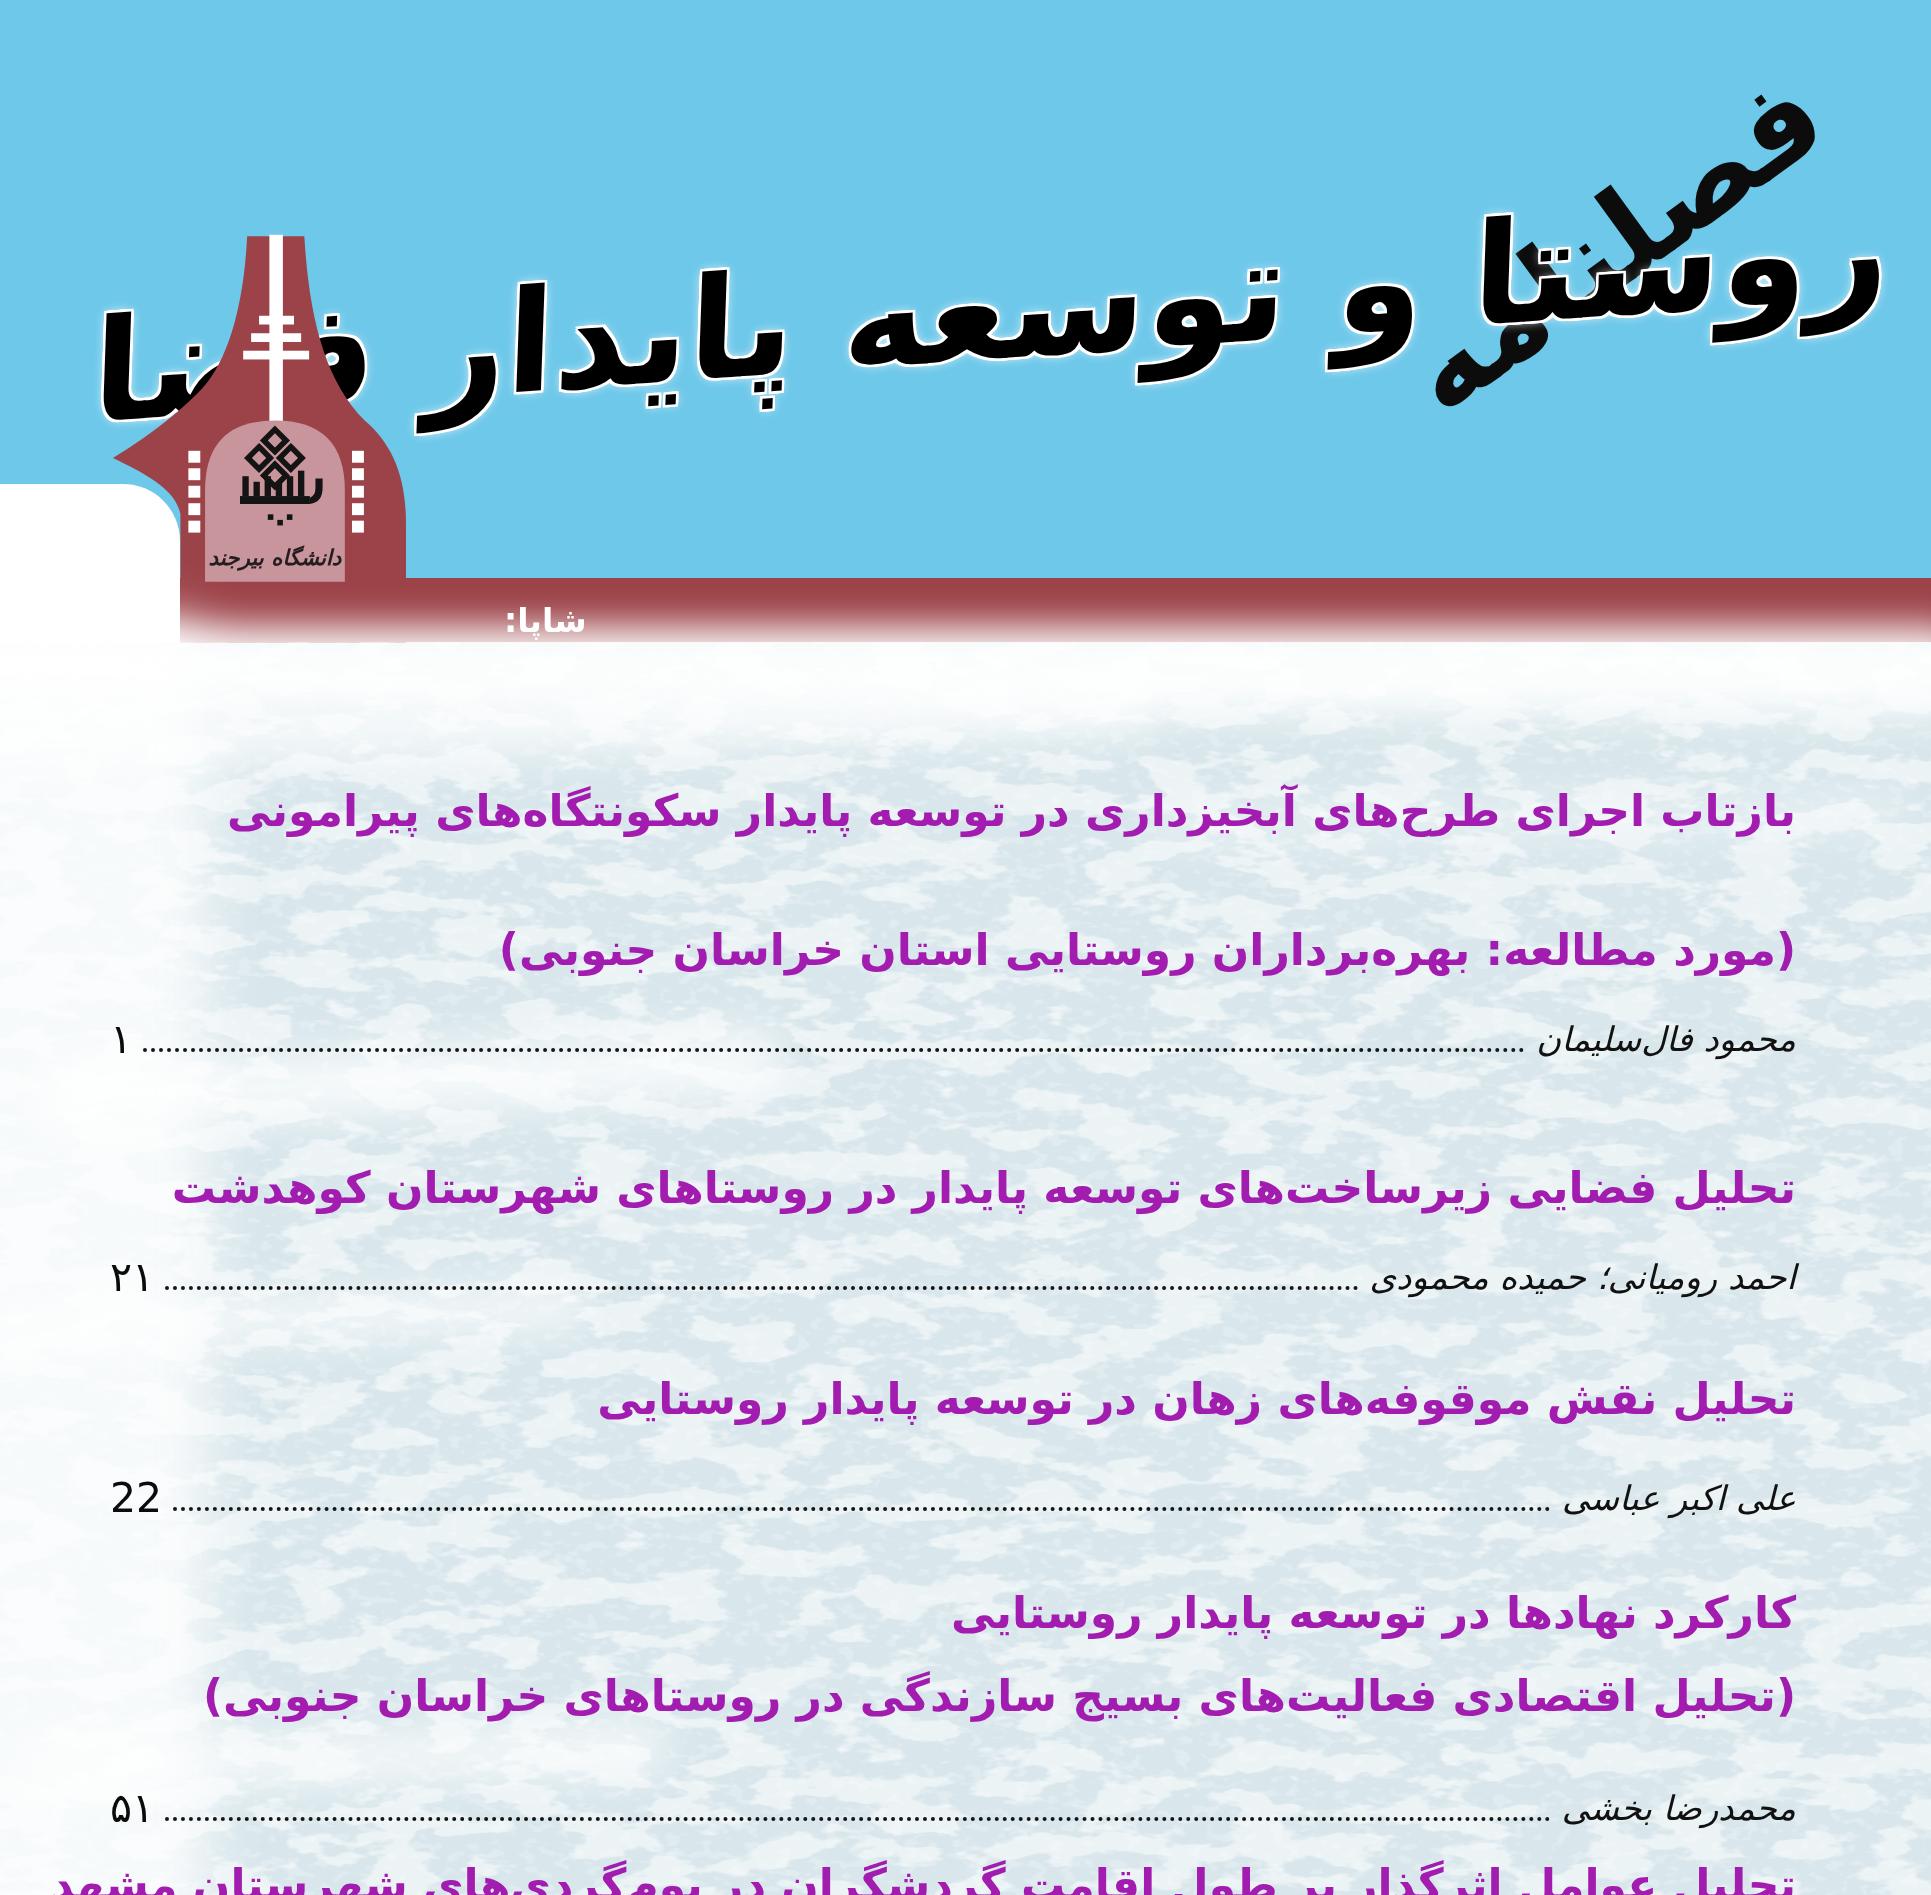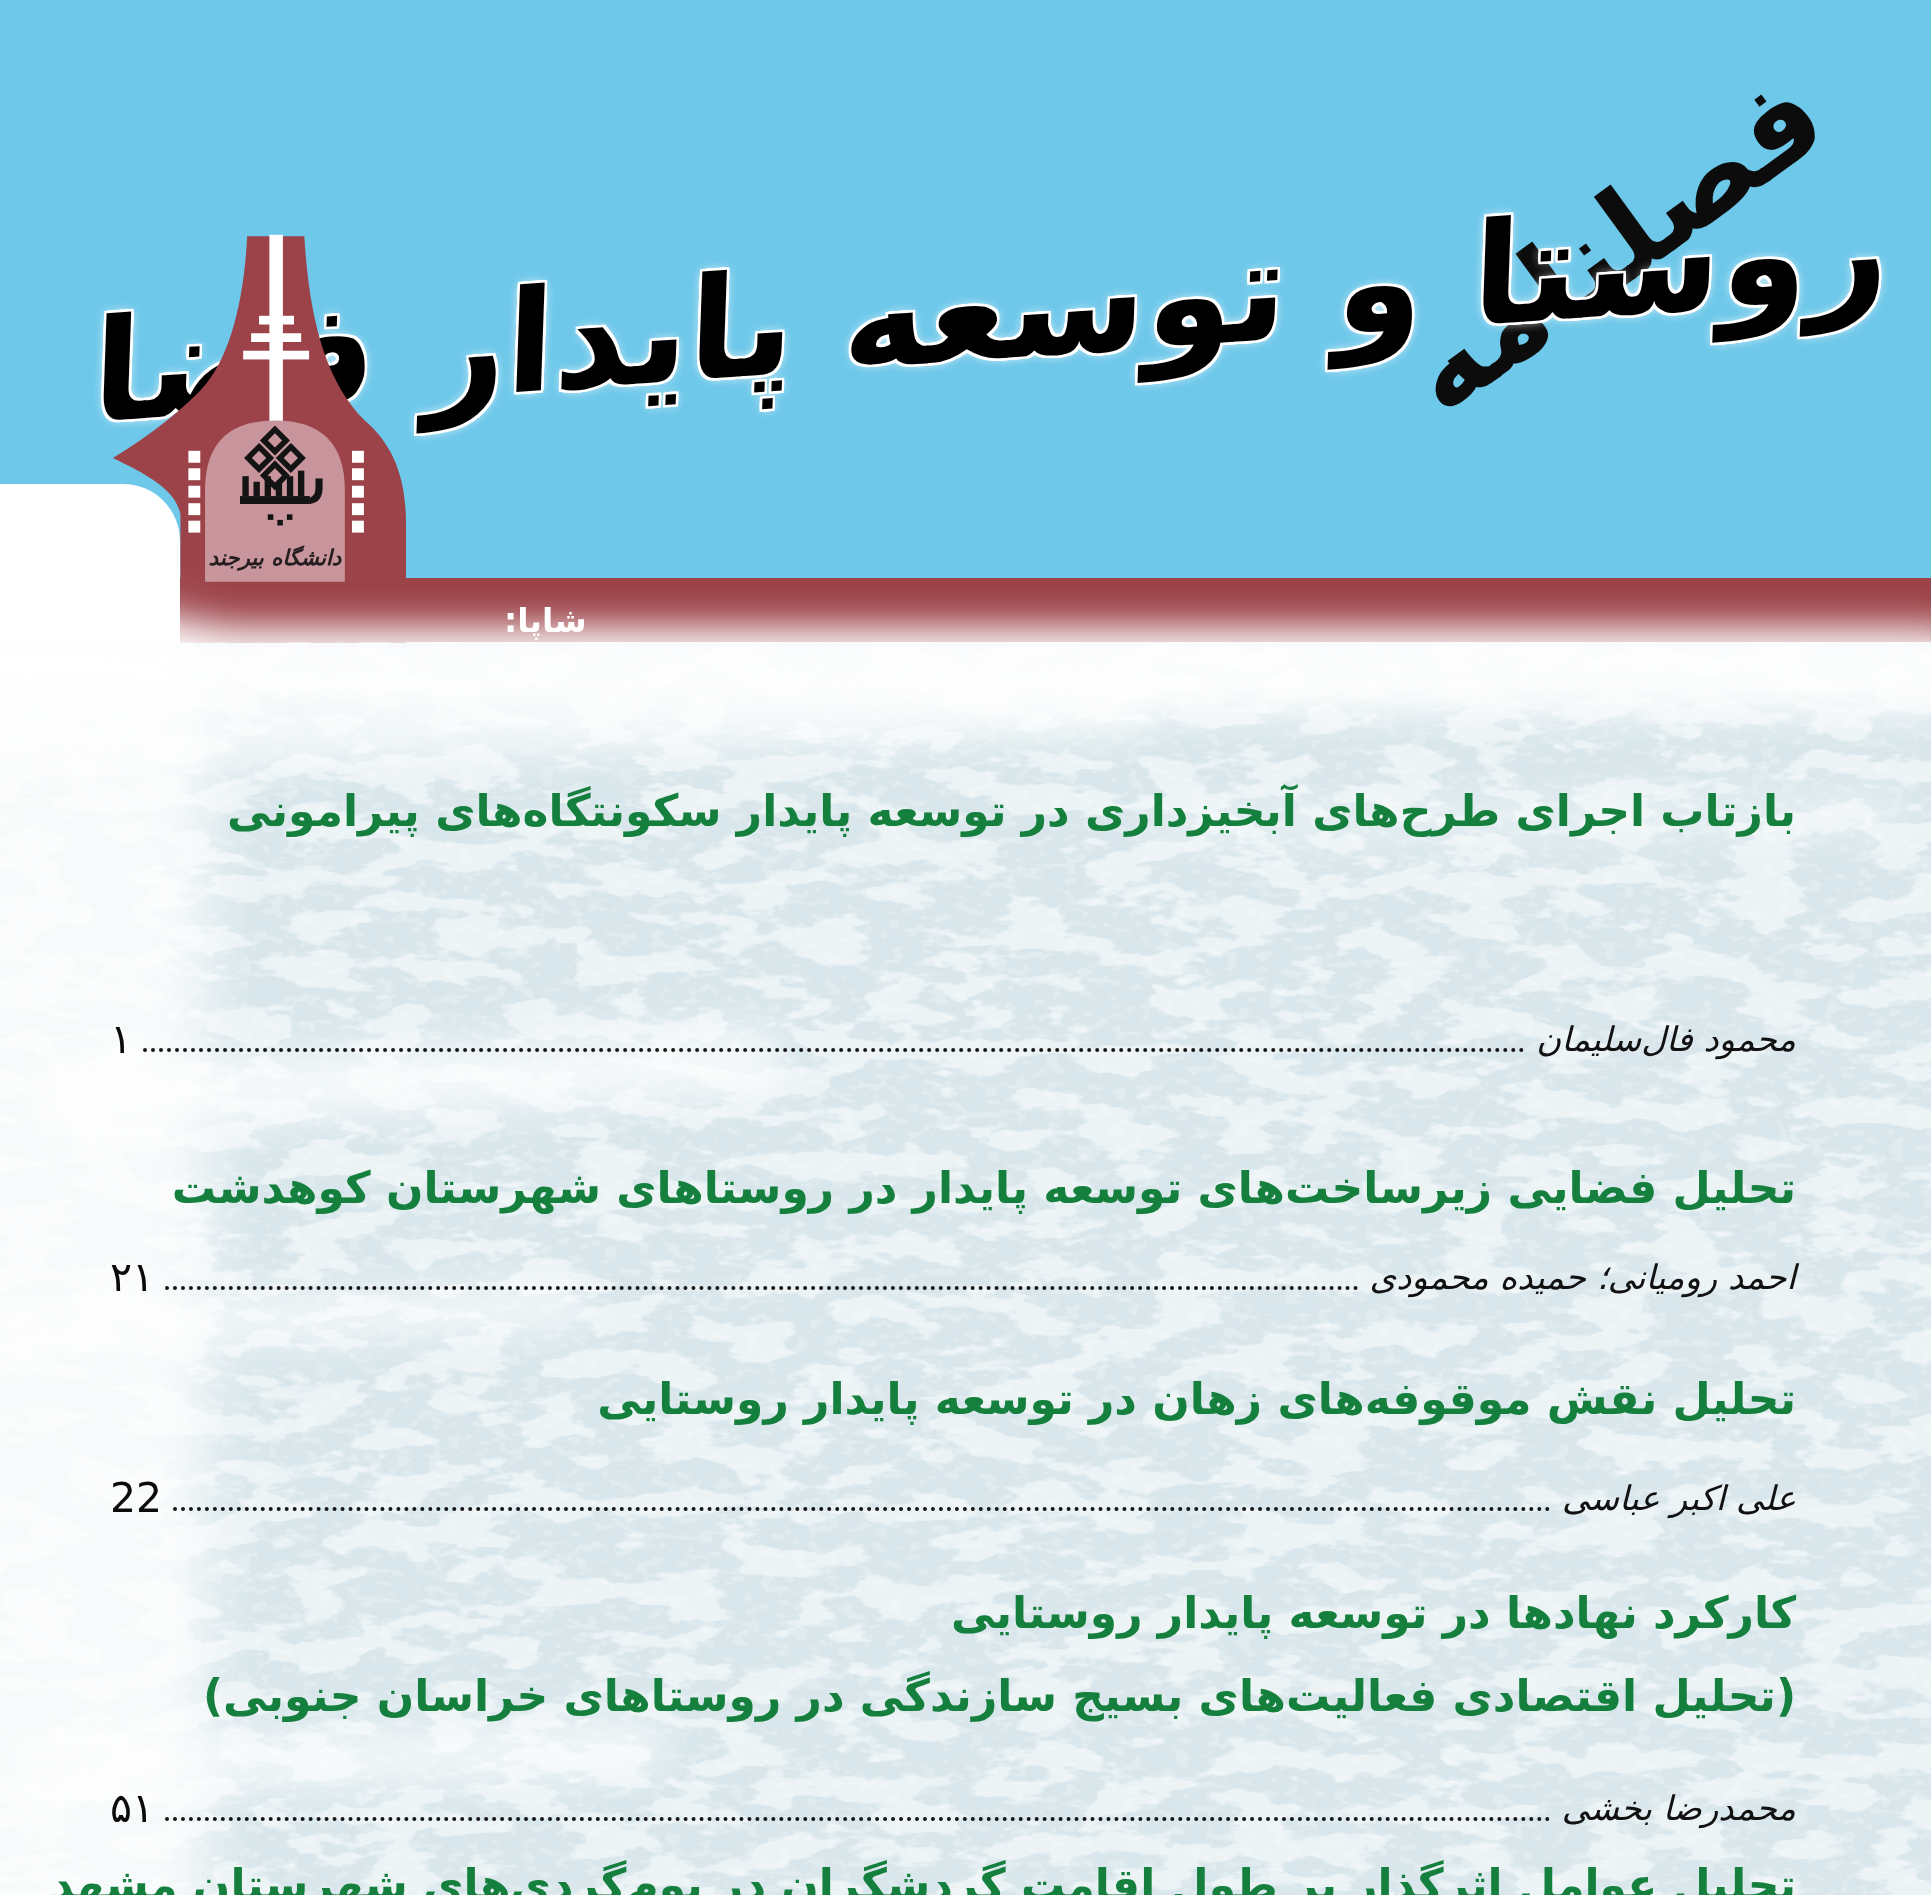--- a/index.html
+++ b/index.html
@@ -35,21 +35,21 @@
     position:absolute; left:505px; top:589px; font-size:33px; font-weight:bold; color:#fff;margin-top:12px;
   }
   
   .logo-svg{position:absolute; left:94px; top:230px; width:321px; height:413px;}
   
   .toc{position:absolute;left:0;top:642px;width:1932px;height:1254px;}
   .streak{position:absolute;background:#fff;filter:blur(17.5px);border-radius:48px;}
   .noise{position:absolute;left:0;top:0;width:100%;height:100%;}
   .entry-title{
     position:absolute; right:135px; left:158px; text-align:right;
-    font-size:44px; font-weight:bold; color:#15803d; white-space:nowrap; line-height:67px;
+    font-size:44px; font-weight:bold; color:#a21caf; white-space:nowrap; line-height:67px;
   }
   .leader-row{
     position:absolute; right:135px; left:111px; display:flex; align-items:flex-end; direction:rtl;
   }
   .author{font-size:34px; font-style:italic; color:#111; white-space:nowrap; line-height:48px;}
   .dots{flex:1; border-bottom:4.8px dotted #161616; margin:0 11px 11px 11px; min-width:32px;}
   .pagenum{font-size:41px; color:#0b0b0b; line-height:48px;}
 </style>
 </head>
 <body>
@@ -136,20 +136,21 @@
         <filter id="grain" x="0" y="0" width="100%" height="100%">
           <feTurbulence type="fractalNoise" baseFrequency="0.05 0.09" numOctaves="2" seed="3" result="g"></feTurbulence>
           <feColorMatrix in="g" type="matrix" values="0 0 0 0 1  0 0 0 0 1  0 0 0 0 1  0 0 0 8 -4.4"></feColorMatrix>
         </filter>
       </defs>
       <rect width="100%" height="100%" filter="url(#brush)" opacity="0.5"></rect>
       <rect width="100%" height="100%" filter="url(#grain)" opacity="0.22"></rect>
     </svg>
 
     <div class="entry-title" style="top:135px;">بازتاب اجرای طرح‌های آبخیزداری در توسعه پایدار سکونتگاه‌های پیرامونی</div>
+    <div class="entry-title" style="top:274px;">(مورد مطالعه: بهره‌برداران روستایی استان خراسان جنوبی)</div>
     <div class="leader-row" style="top:373px;">
       <span class="author">محمود فال‌سلیمان</span>
       <span class="dots"></span>
       <span class="pagenum">۱</span>
     </div>
 
     <div class="entry-title" style="top:500px;margin-top:12px;">تحلیل فضایی زیرساخت‌های توسعه پایدار در روستاهای شهرستان کوهدشت</div>
     <div class="leader-row" style="top:611px;">
       <span class="author">احمد رومیانی؛ حمیده محمودی</span>
       <span class="dots"></span>

